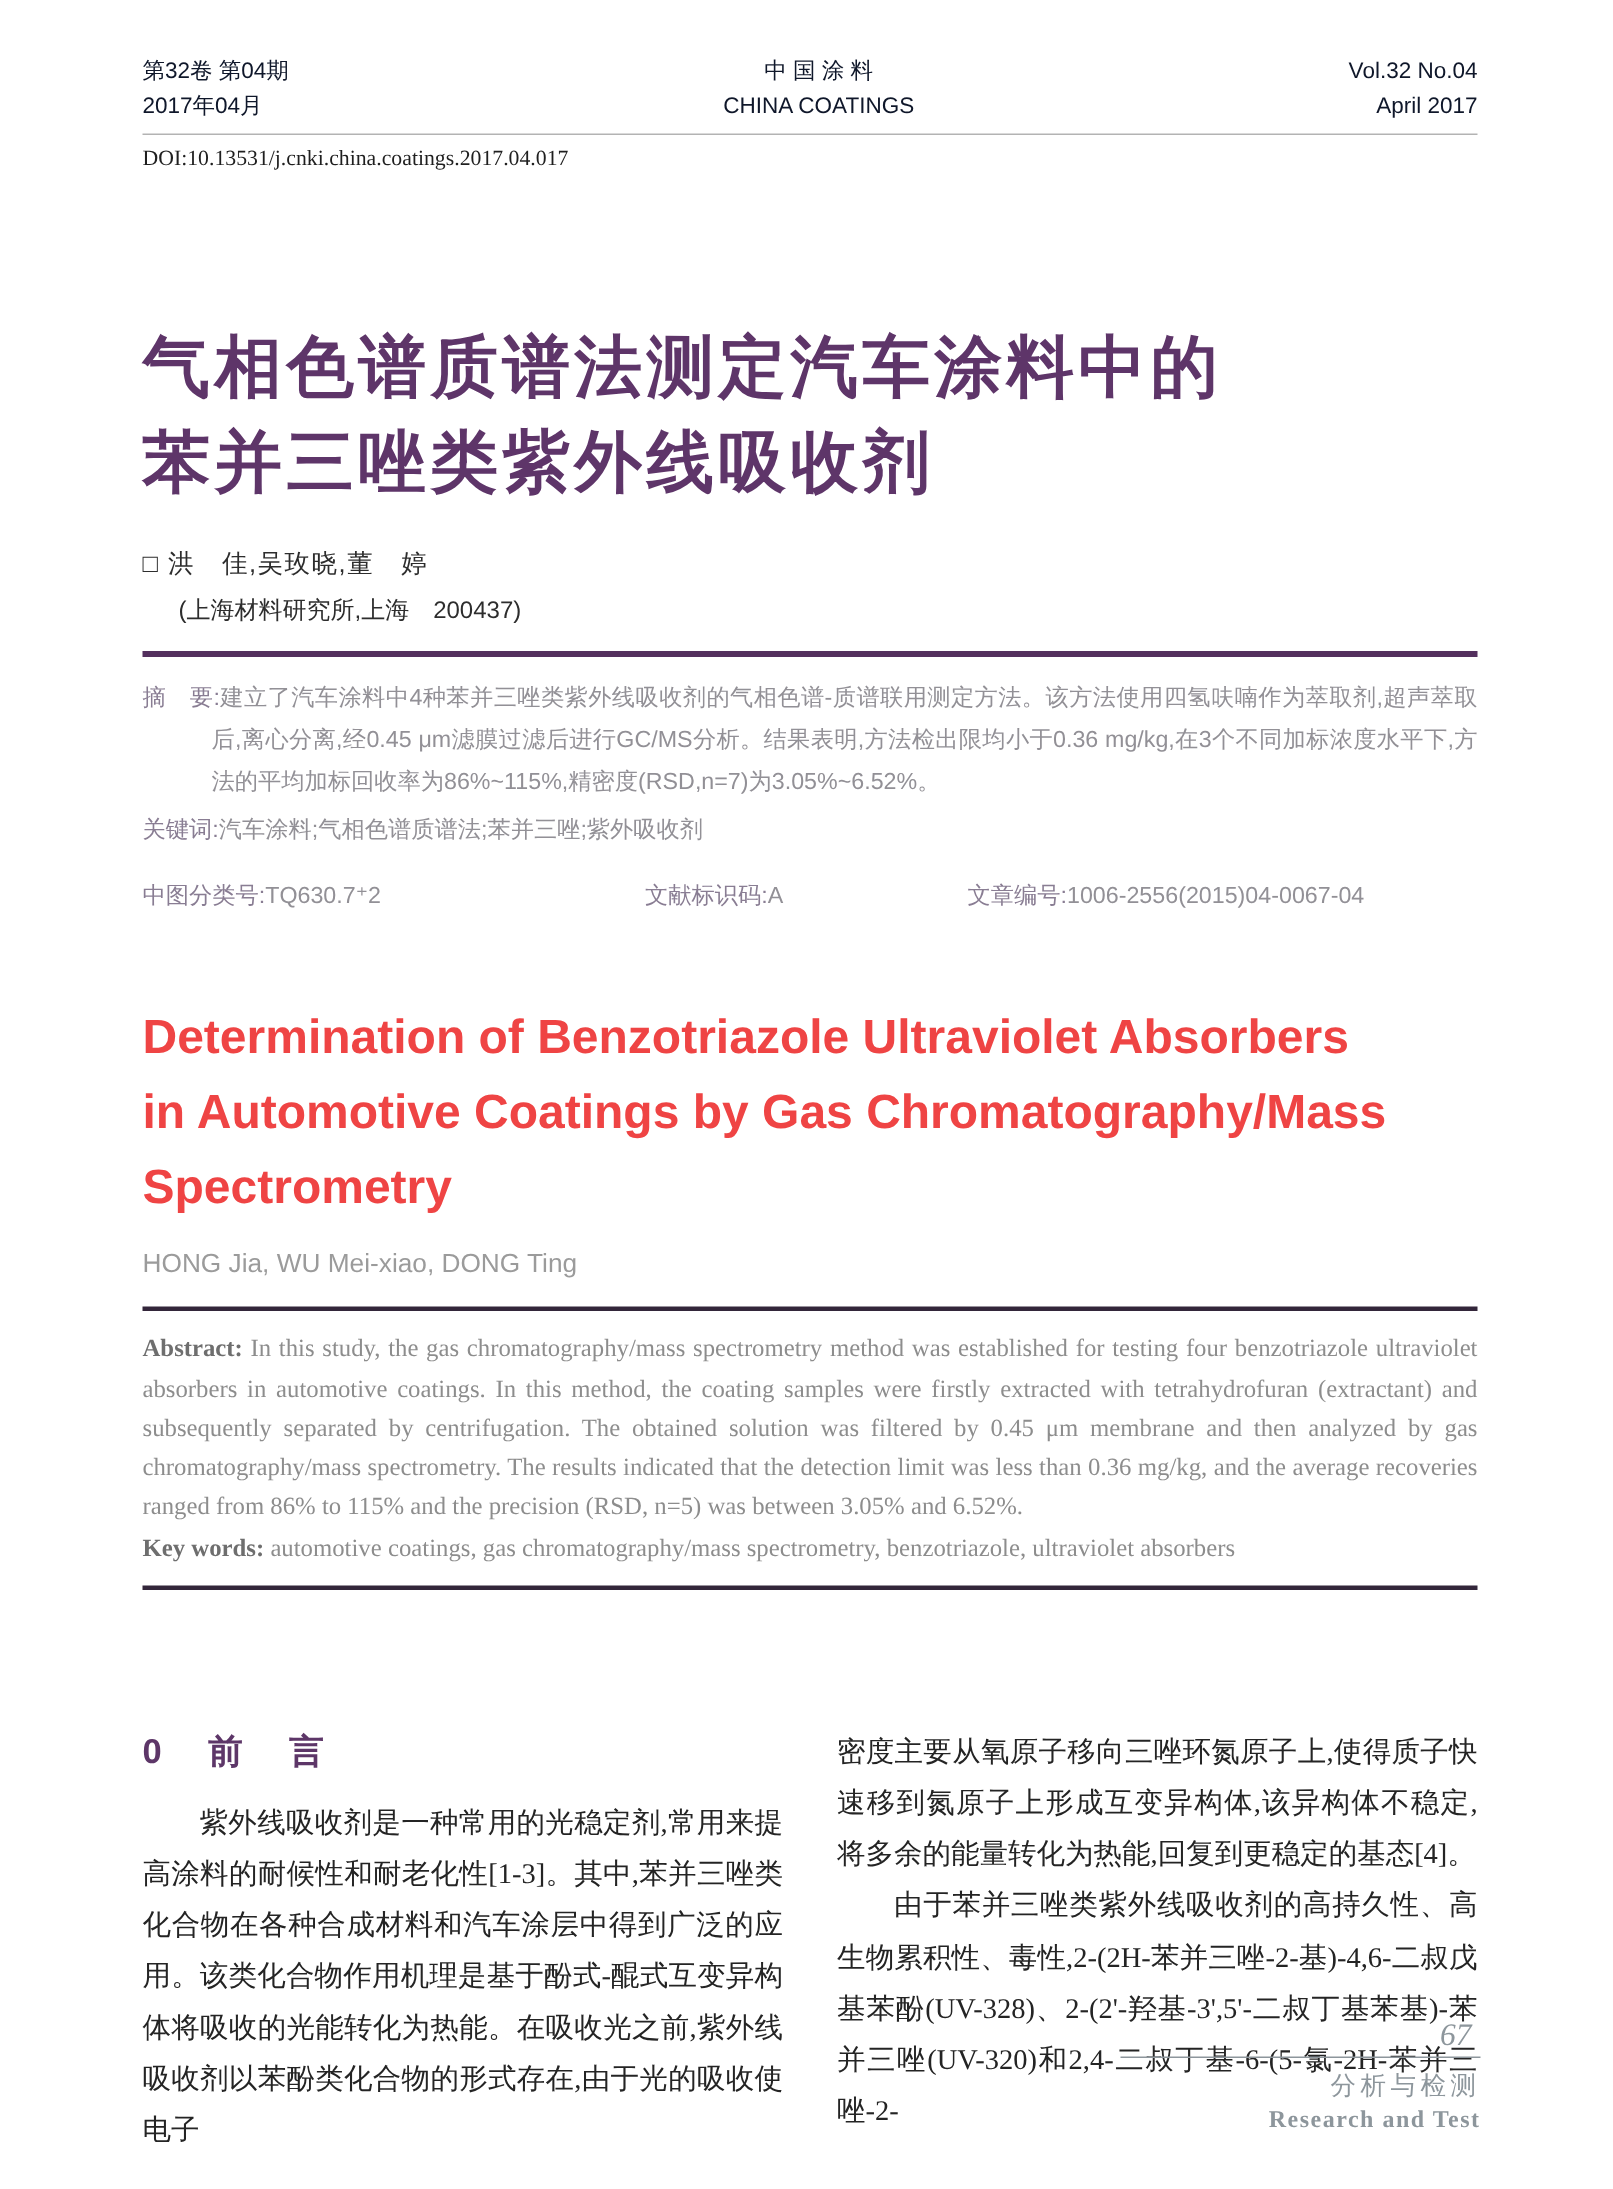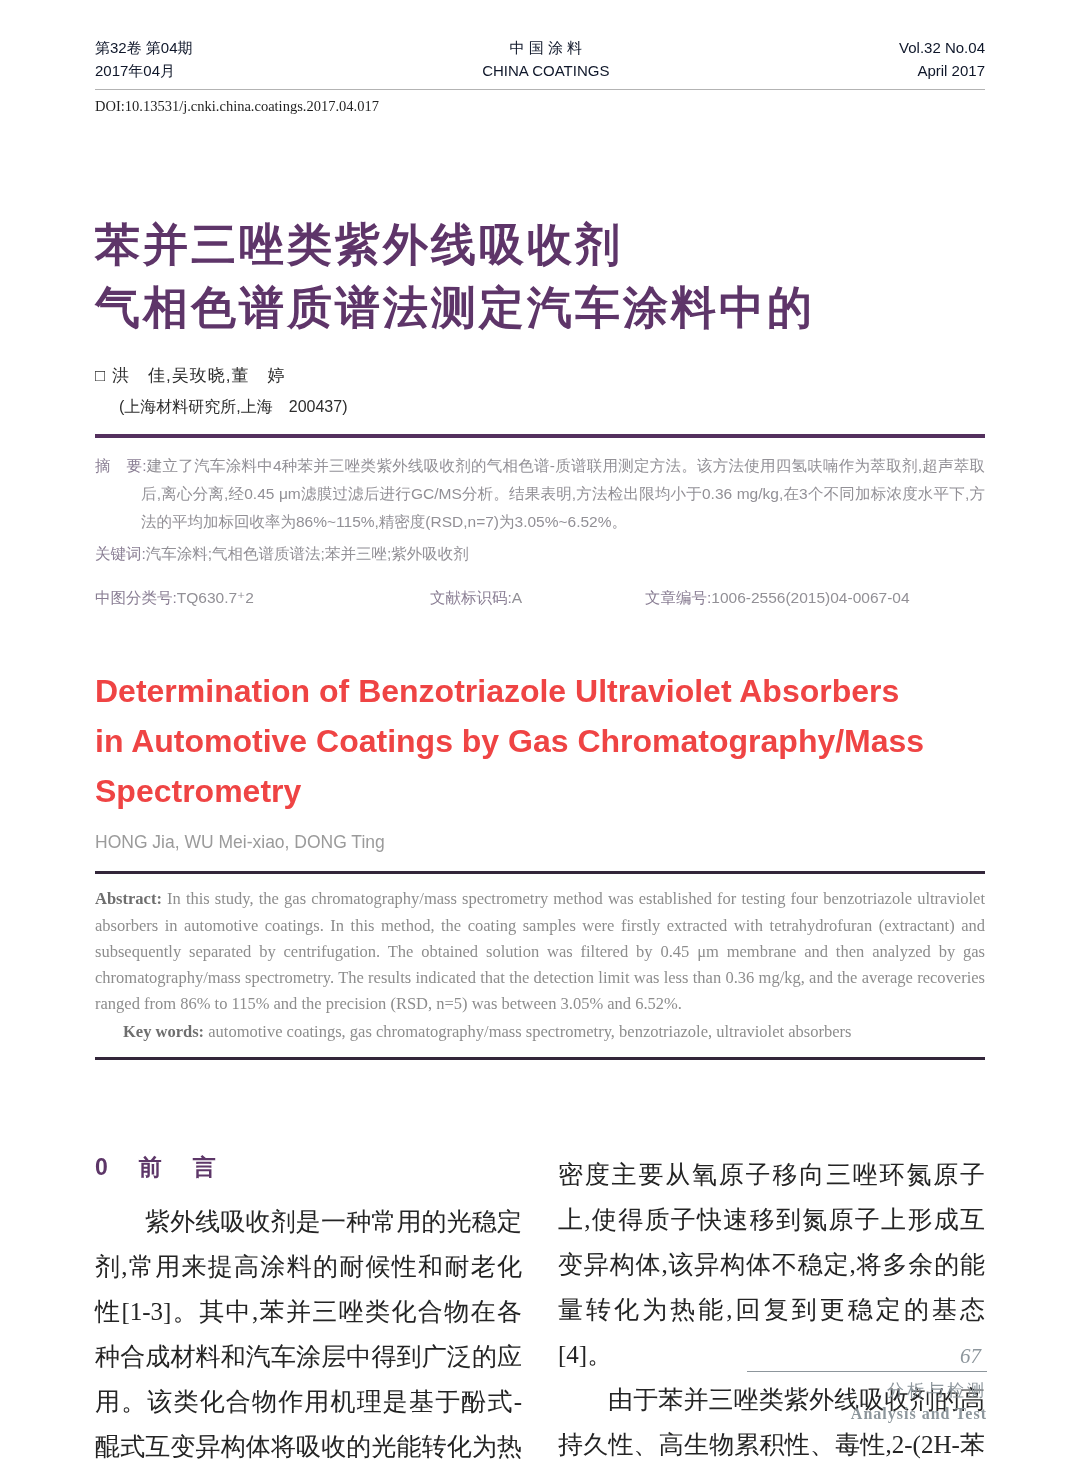--- a/index.html
+++ b/index.html
@@ -48,30 +48,30 @@
   }
   .en-authors{margin-top:16px;color:#9b9b9b;font-size:17.5px;}
   .en-affil{margin-top:8px;color:#8f8f8f;font-size:16.5px;font-style:italic;
     font-family:"Liberation Serif","DejaVu Serif",serif;}
   .dark-rule{height:3px;background:#33263a;margin-top:18px;}
   .en-abstract{
     margin-top:12px;font-family:"Liberation Serif","DejaVu Serif",serif;
     color:#8d8d8d;font-size:16.5px;line-height:1.58;text-align:justify;
   }
   .en-abstract .en-lbl{font-weight:bold;color:#6e6e6e;}
-  .en-keywords{margin-top:2px;margin-left:28px;}
+  .en-keywords{margin-top:2px;}
   .dark-rule-2{height:3px;background:#33263a;margin-top:12px;}
 
   
   .body-cols{display:flex;gap:36px;margin-top:92px;}
   .col{flex:1;min-width:0;}
   .sec-heading{color:#5d3668;font-size:23px;font-weight:bold;letter-spacing:4px;margin-bottom:16px;}
   .body-para{
     font-family:"Liberation Serif","DejaVu Serif",serif;
-    font-size:25px;color:#242424;line-height:1.8;text-align:justify;
+    font-size:19px;color:#242424;line-height:1.8;text-align:justify;
   }
   .indent{text-indent:2em;}
 
   
   .page-footer{
     position:absolute;right:88px;bottom:36px;width:240px;text-align:right;color:#8d969c;
   }
   .pf-num{font-family:"Liberation Serif","DejaVu Serif",serif;font-style:italic;
     font-size:21px;padding-right:6px;}
   .pf-line{border-top:1px solid #8d969c;margin-top:2px;}
@@ -94,22 +94,22 @@
       <div>CHINA COATINGS</div>
     </div>
     <div class="jh-col jh-right">
       <div>Vol.32  No.04</div>
       <div>April 2017</div>
     </div>
   </div>
   <div class="doi-line">DOI:10.13531/j.cnki.china.coatings.2017.04.017</div>
 
   <div class="cn-title">
+    <div>气相色谱质谱法测定汽车涂料中的</div>
     <div>苯并三唑类紫外线吸收剂</div>
-    <div>气相色谱质谱法测定汽车涂料中的</div>
   </div>
   <div class="cn-authors">□ 洪　佳,吴玫晓,董　婷</div>
   <div class="cn-affil">(上海材料研究所,上海　200437)</div>
   <div class="purple-rule"></div>
 
   <div class="cn-abstract">
     <div class="hang"><span class="lbl">摘　要:</span><span>建立了汽车涂料中4种苯并三唑类紫外线吸收剂的气相色谱-质谱联用测定方法。该方法使用四氢呋喃作为萃取剂,超声萃取后,离心分离,经0.45 μm滤膜过滤后进行GC/MS分析。结果表明,方法检出限均小于0.36 mg/kg,在3个不同加标浓度水平下,方法的平均加标回收率为86%~115%,精密度(RSD,n=7)为3.05%~6.52%。</span></div>
     <div class="hang cn-keywords"><span class="lbl">关键词:</span><span>汽车涂料;气相色谱质谱法;苯并三唑;紫外吸收剂</span></div>
     <div class="clc-row">
       <div class="clc-a"><span class="lbl">中图分类号:</span><span>TQ630.7⁺2</span></div>
@@ -142,14 +142,14 @@
       <div class="body-para indent">由于苯并三唑类紫外线吸收剂的高持久性、高生物累积性、毒性,2-(2H-苯并三唑-2-基)-4,6-二叔戊基苯酚(UV-328)、2-(2'-羟基-3',5'-二叔丁基苯基)-苯并三唑(UV-320)和2,4-二叔丁基-6-(5-氯-2H-苯并三唑-2-</div>
     </div>
   </div>
 
 </div>
 
 <div class="page-footer">
   <div class="pf-num">67</div>
   <div class="pf-line"></div>
   <div class="pf-cn">分析与检测</div>
-  <div class="pf-en">Analysis and Test</div>
+  <div class="pf-en">Research and Test</div>
 </div>
 
 </body></html>

